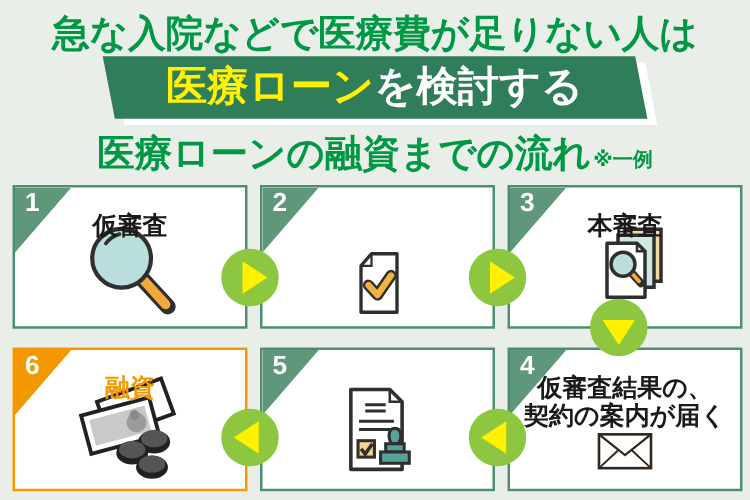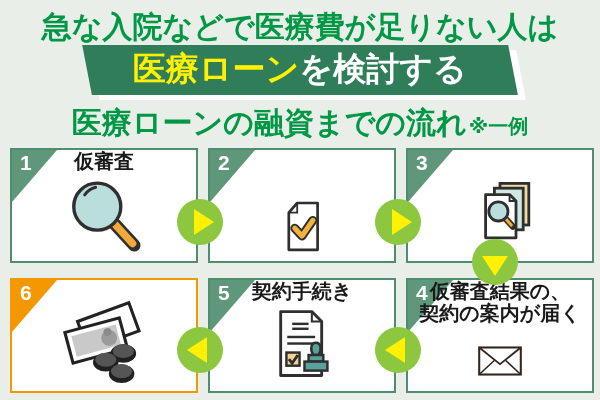--- a/index.html
+++ b/index.html
@@ -22,40 +22,40 @@
     transform:skewX(-11deg);
     font-size:33px;font-weight:bold;color:#ffffff;line-height:1.2;white-space:nowrap;
   }
   .band-text .yellow{color:var(--band-yellow,#fff100);}
 
   .section-title{
     position:absolute;top:103px;left:0;width:100%;
     text-align:center;font-size:30px;font-weight:bold;
     color:var(--title-green,#009845);
   }
-  .section-title .note{font-size:20px;font-weight:bold;margin-left:2px;}
+  .section-title .note{font-size:16px;font-weight:bold;margin-left:2px;}
 
   .card{
     position:absolute;width:188px;height:115px;
     background:#ffffff;border:2px solid var(--card-border,#4e8d6e);
     box-sizing:border-box;
   }
   .card.highlight{border-color:var(--accent-orange,#f39800);}
   .corner{
     position:absolute;top:0;left:0;width:45px;height:52px;
     clip-path:polygon(0 0,100% 0,0 100%);
     background:var(--corner-green,#5e9779);
   }
   .highlight .corner{background:var(--accent-orange,#f39800);}
   .corner span{
     position:absolute;top:1px;left:8px;
     font-size:21px;font-weight:bold;color:#ffffff;
   }
   .card-title{
-    position:relative;margin-top:0;padding:0 6px;
+    position:relative;margin-top:20px;padding:0 6px;
     text-align:center;font-size:20px;font-weight:bold;line-height:1.12;
     color:var(--text-dark,#1a1a1a);white-space:pre-line;z-index:1;
   }
   .highlight .card-title{color:var(--accent-orange,#f39800);}
   .card-icon{position:absolute;left:50%;bottom:4px;transform:translateX(-50%);line-height:0;}
 
   .arrow{
     position:absolute;width:46px;height:46px;border-radius:50%;
     background:var(--arrow-green,#8dc63f);
     display:flex;align-items:center;justify-content:center;z-index:5;
@@ -115,20 +115,21 @@
         <path d="M38 52 L50 65 L68 39" fill="none" stroke="#2f2f2f" stroke-width="15" stroke-linecap="round" stroke-linejoin="round"></path>
         <path d="M38 52 L50 65 L68 39" fill="none" stroke="#f2b23c" stroke-width="8.5" stroke-linecap="round" stroke-linejoin="round"></path>
       </svg>
     </div>
   </div>
 
   <div class="card" style="left:406px;top:148px;">
     <div class="corner">
         <span>3</span>
       </div>
+    <div class="card-title">本審査</div>
     <div class="card-icon">
       <svg width="80" height="80" viewBox="0 0 100 100">
         <rect x="50" y="8" width="36" height="52" fill="#f2d9a2" stroke="#2f2f2f" stroke-width="3.5"></rect>
         <rect x="43" y="14" width="36" height="52" fill="#cfe8e3" stroke="#2f2f2f" stroke-width="3.5"></rect>
         <path d="M32 22 H62 L70 30 V76 H32 Z" fill="#ffffff" stroke="#2f2f2f" stroke-width="3.5" stroke-linejoin="round"></path>
         <path d="M62 22 V30 H70" fill="none" stroke="#2f2f2f" stroke-width="2.5"></path>
         <line x1="56" y1="51" x2="66" y2="62" stroke="#2f2f2f" stroke-width="8" stroke-linecap="round"></line>
         <line x1="56" y1="51" x2="64" y2="60" stroke="#f2a93b" stroke-width="4" stroke-linecap="round"></line>
         <circle cx="48" cy="43" r="12" fill="#b9dedb" stroke="#2f2f2f" stroke-width="3.5"></circle>
       </svg>
@@ -147,21 +148,20 @@
         <path d="M10 24 L50 56 L90 24" fill="none" stroke="#33261d" stroke-width="3.5"></path>
         <path d="M10 76 L40 48 M90 76 L60 48" fill="none" stroke="#33261d" stroke-width="3"></path>
       </svg>
     </div>
   </div>
 
   <div class="card" style="left:208px;top:278px;">
     <div class="corner">
         <span>5</span>
       </div>
-    <div class="card-title">契約手続き</div>
     <div class="card-icon">
       <svg width="82" height="82" viewBox="0 0 100 100">
         <path d="M24 8 H62 L74 20 V86 H24 Z" fill="#ffffff" stroke="#2f2f2f" stroke-width="3.5" stroke-linejoin="round"></path>
         <path d="M62 8 V20 H74" fill="none" stroke="#2f2f2f" stroke-width="2.5"></path>
         <line x1="38" y1="23" x2="58" y2="23" stroke="#2f2f2f" stroke-width="3"></line>
         <line x1="38" y1="29" x2="58" y2="29" stroke="#2f2f2f" stroke-width="3"></line>
         <line x1="32" y1="39" x2="66" y2="39" stroke="#2f2f2f" stroke-width="3"></line>
         <line x1="32" y1="47" x2="66" y2="47" stroke="#2f2f2f" stroke-width="3"></line>
         <rect x="31" y="58" width="16" height="16" fill="#f6d28c" stroke="#2f2f2f" stroke-width="3"></rect>
         <path d="M34 66 L38 71 L45 61" fill="none" stroke="#2f2f2f" stroke-width="3.5"></path>
@@ -169,20 +169,21 @@
         <rect x="58" y="61" width="18" height="8" fill="#57a39b" stroke="#2f2f2f" stroke-width="3"></rect>
         <rect x="53" y="69" width="28" height="11" fill="#57a39b" stroke="#2f2f2f" stroke-width="3"></rect>
       </svg>
     </div>
   </div>
 
   <div class="card highlight" style="left:10px;top:278px;">
     <div class="corner">
         <span>6</span>
       </div>
+    <div class="card-title">融資</div>
     <div class="card-icon">
       <svg width="92" height="88" viewBox="0 0 100 100">
         <g transform="rotate(-20 50 38)">
           <rect x="26" y="16" width="62" height="34" fill="#ffffff" stroke="#222222" stroke-width="3.5"></rect>
         </g>
         <g transform="rotate(-15 46 50)">
           <rect x="10" y="28" width="64" height="36" fill="#ffffff" stroke="#222222" stroke-width="3.5"></rect>
           <rect x="16" y="34" width="52" height="24" fill="#c9c9c9"></rect>
           <circle cx="57" cy="47" r="9" fill="#9b9b9b"></circle>
           <circle cx="57" cy="40" r="4.5" fill="#8a8a8a"></circle>

